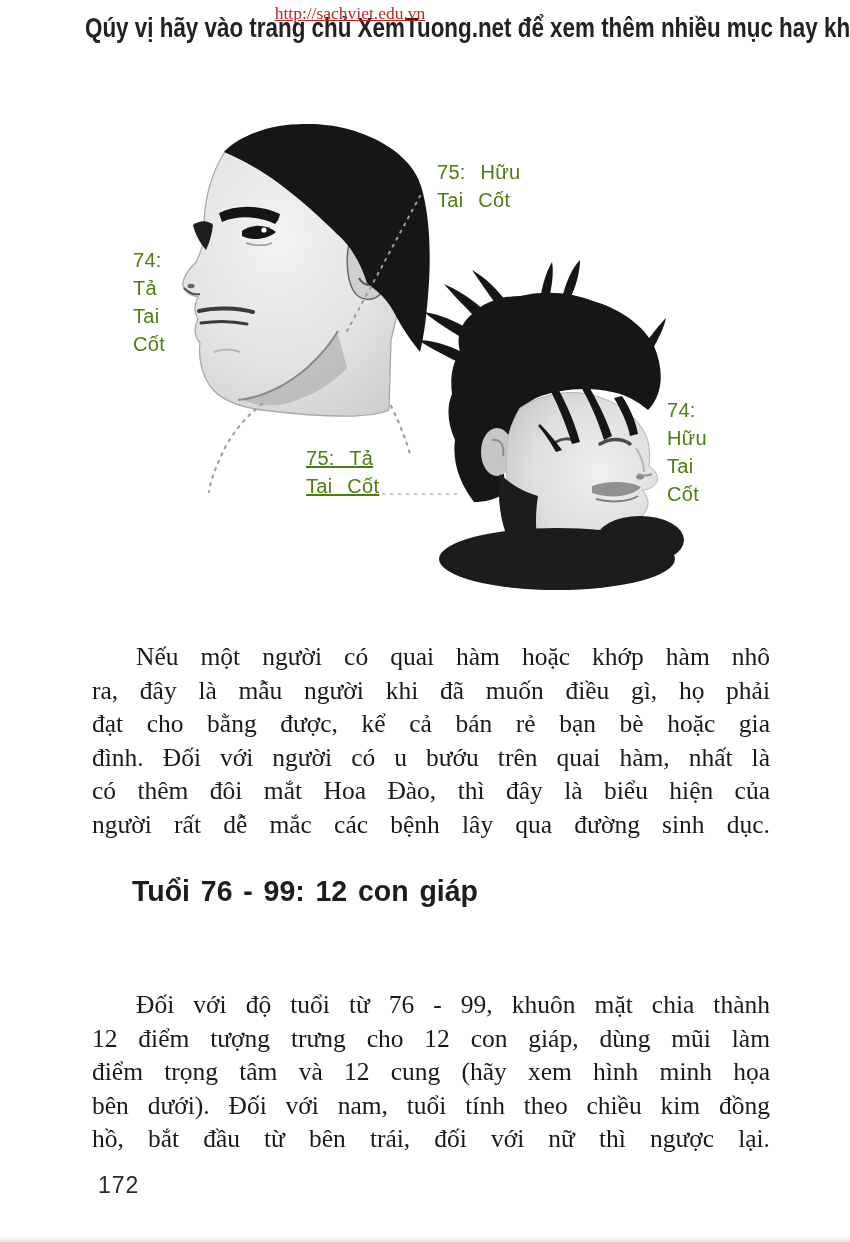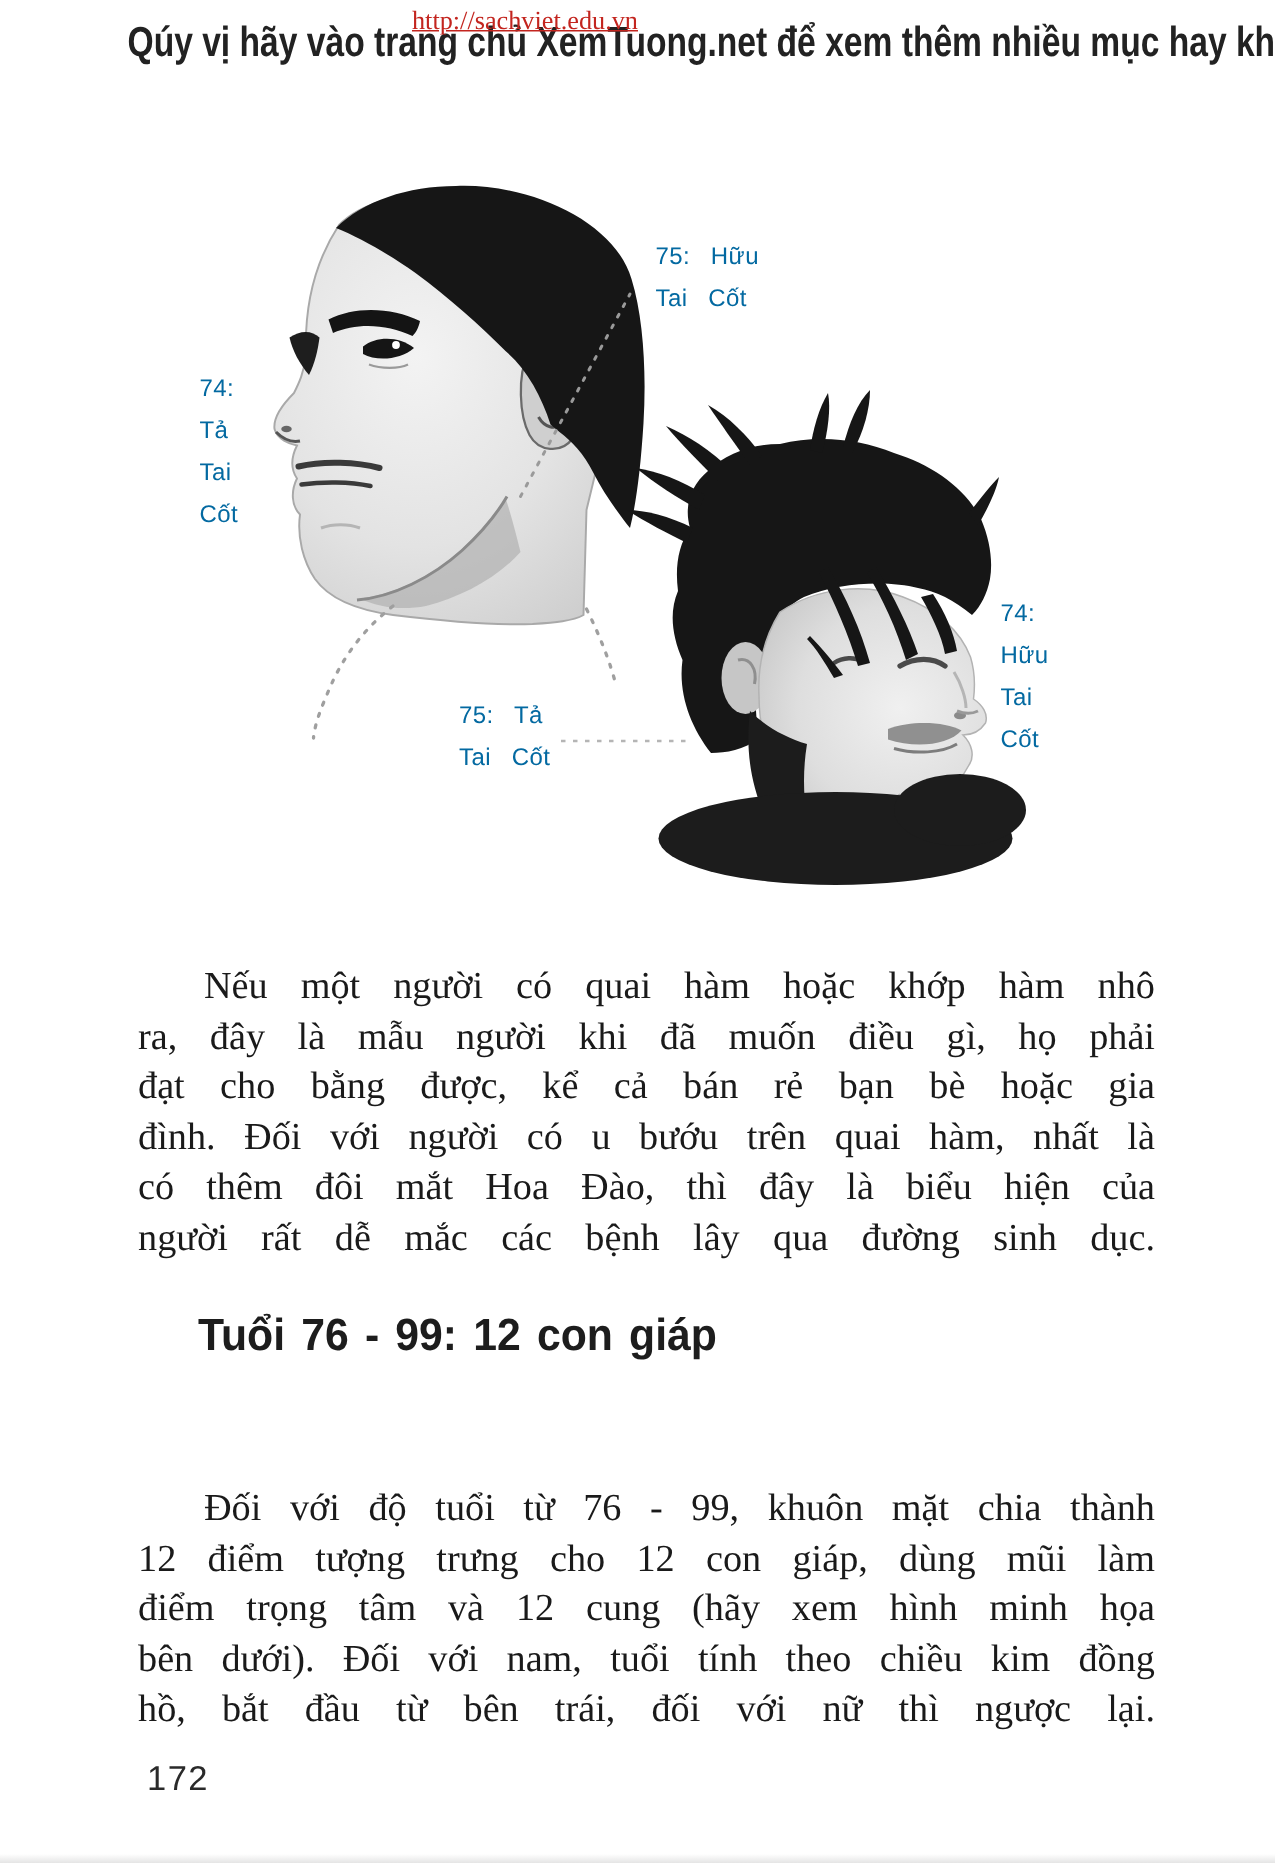--- a/index.html
+++ b/index.html
@@ -25,26 +25,26 @@
     position:absolute;top:548px;left:68px;z-index:1;
     font-family:"Liberation Sans",sans-serif;font-weight:bold;font-size:108px;
     letter-spacing:-2px;color:#ffffff;
     -webkit-text-stroke:2.5px #d2d2d2;
     white-space:nowrap;user-select:none;
   }
   
   .figure-svg{position:absolute;top:0;left:0;z-index:2;}
   .fig-label{
     position:absolute;z-index:3;
-    font-family:"Liberation Sans",sans-serif;font-size:16px;line-height:28px;
-    color:#0369a1;white-space:pre-line;word-spacing:9px;letter-spacing:0.3px;
+    font-family:"Liberation Sans",sans-serif;font-size:20px;line-height:28px;
+    color:#4d7c0f;white-space:pre-line;word-spacing:9px;letter-spacing:0.3px;
   }
   .lbl-1{left:437px;top:158px;}
   .lbl-2{left:133px;top:246px;}
-  .lbl-3{left:306px;top:464px;}
+  .lbl-3{left:306px;top:444px;text-decoration:underline;}
   .lbl-4{left:667px;top:396px;}
   
   .para{
     position:absolute;left:92px;width:678px;z-index:4;
     font-family:Liberation Serif, serif;font-size:25.5px;line-height:33.5px;
     color:#1a1a1a;white-space:pre-line;
     text-align:justify;text-align-last:justify;
     text-indent:44px;
   }
   .para-1{top:640px;}

